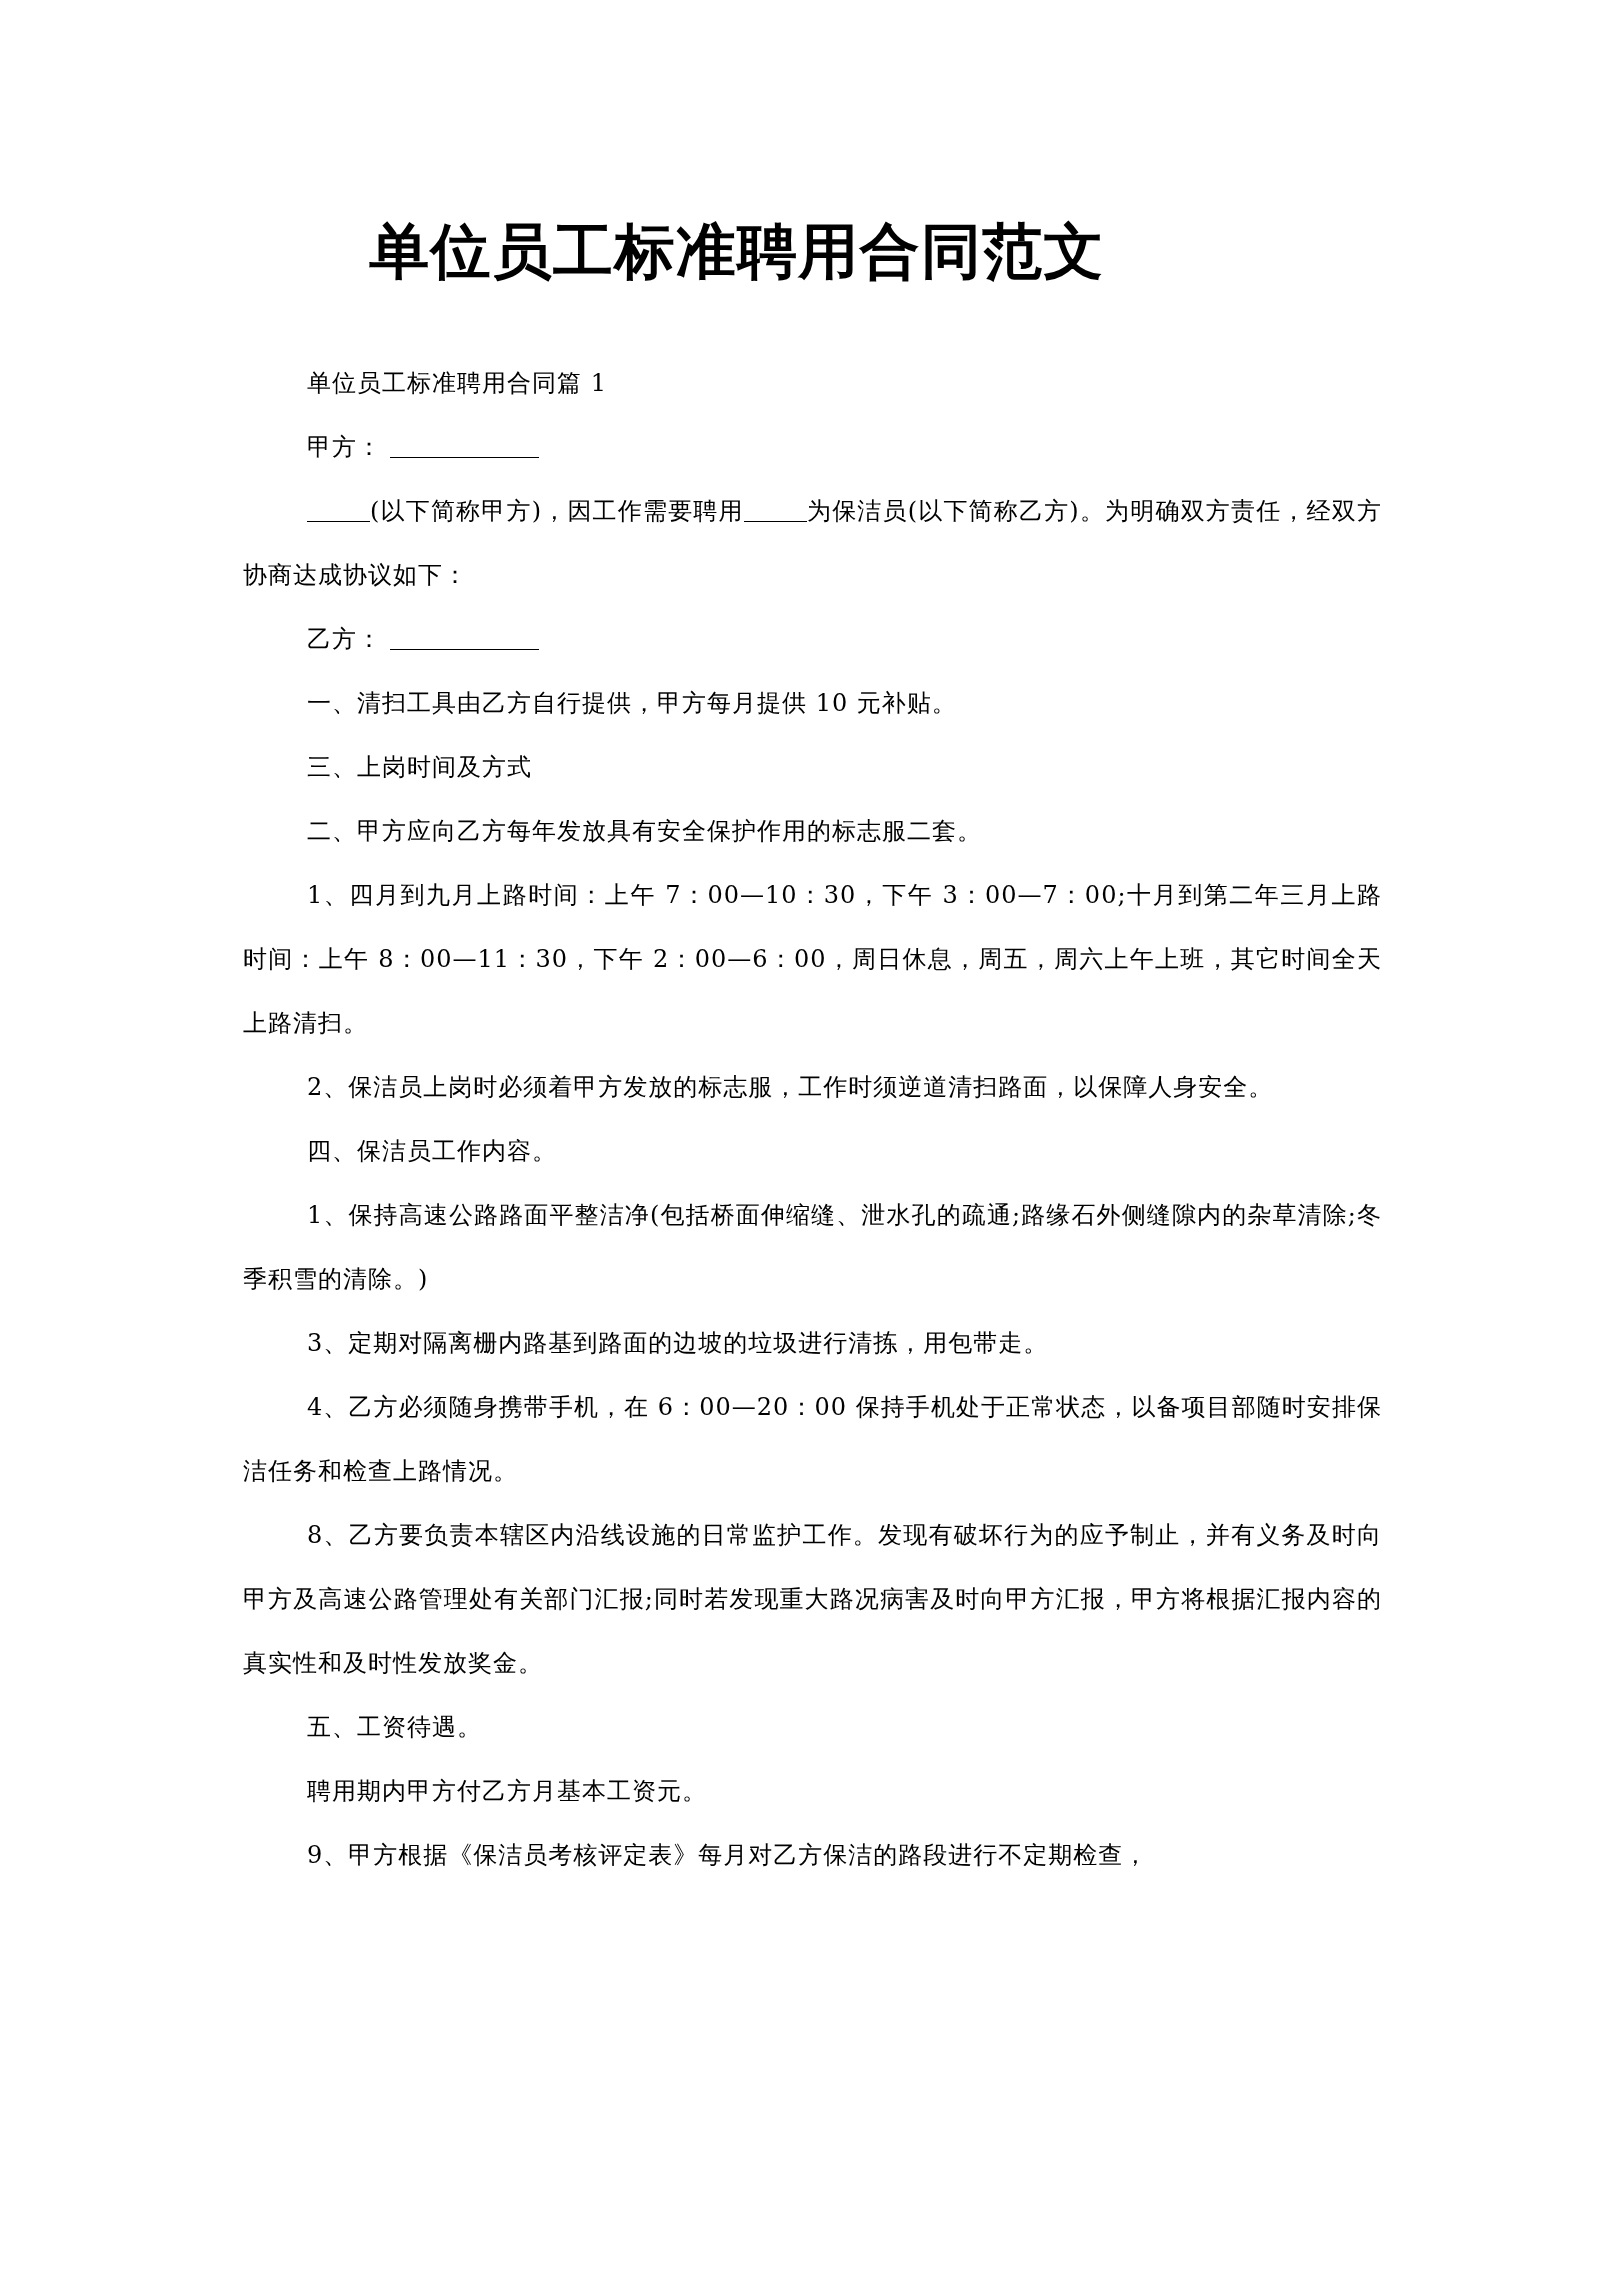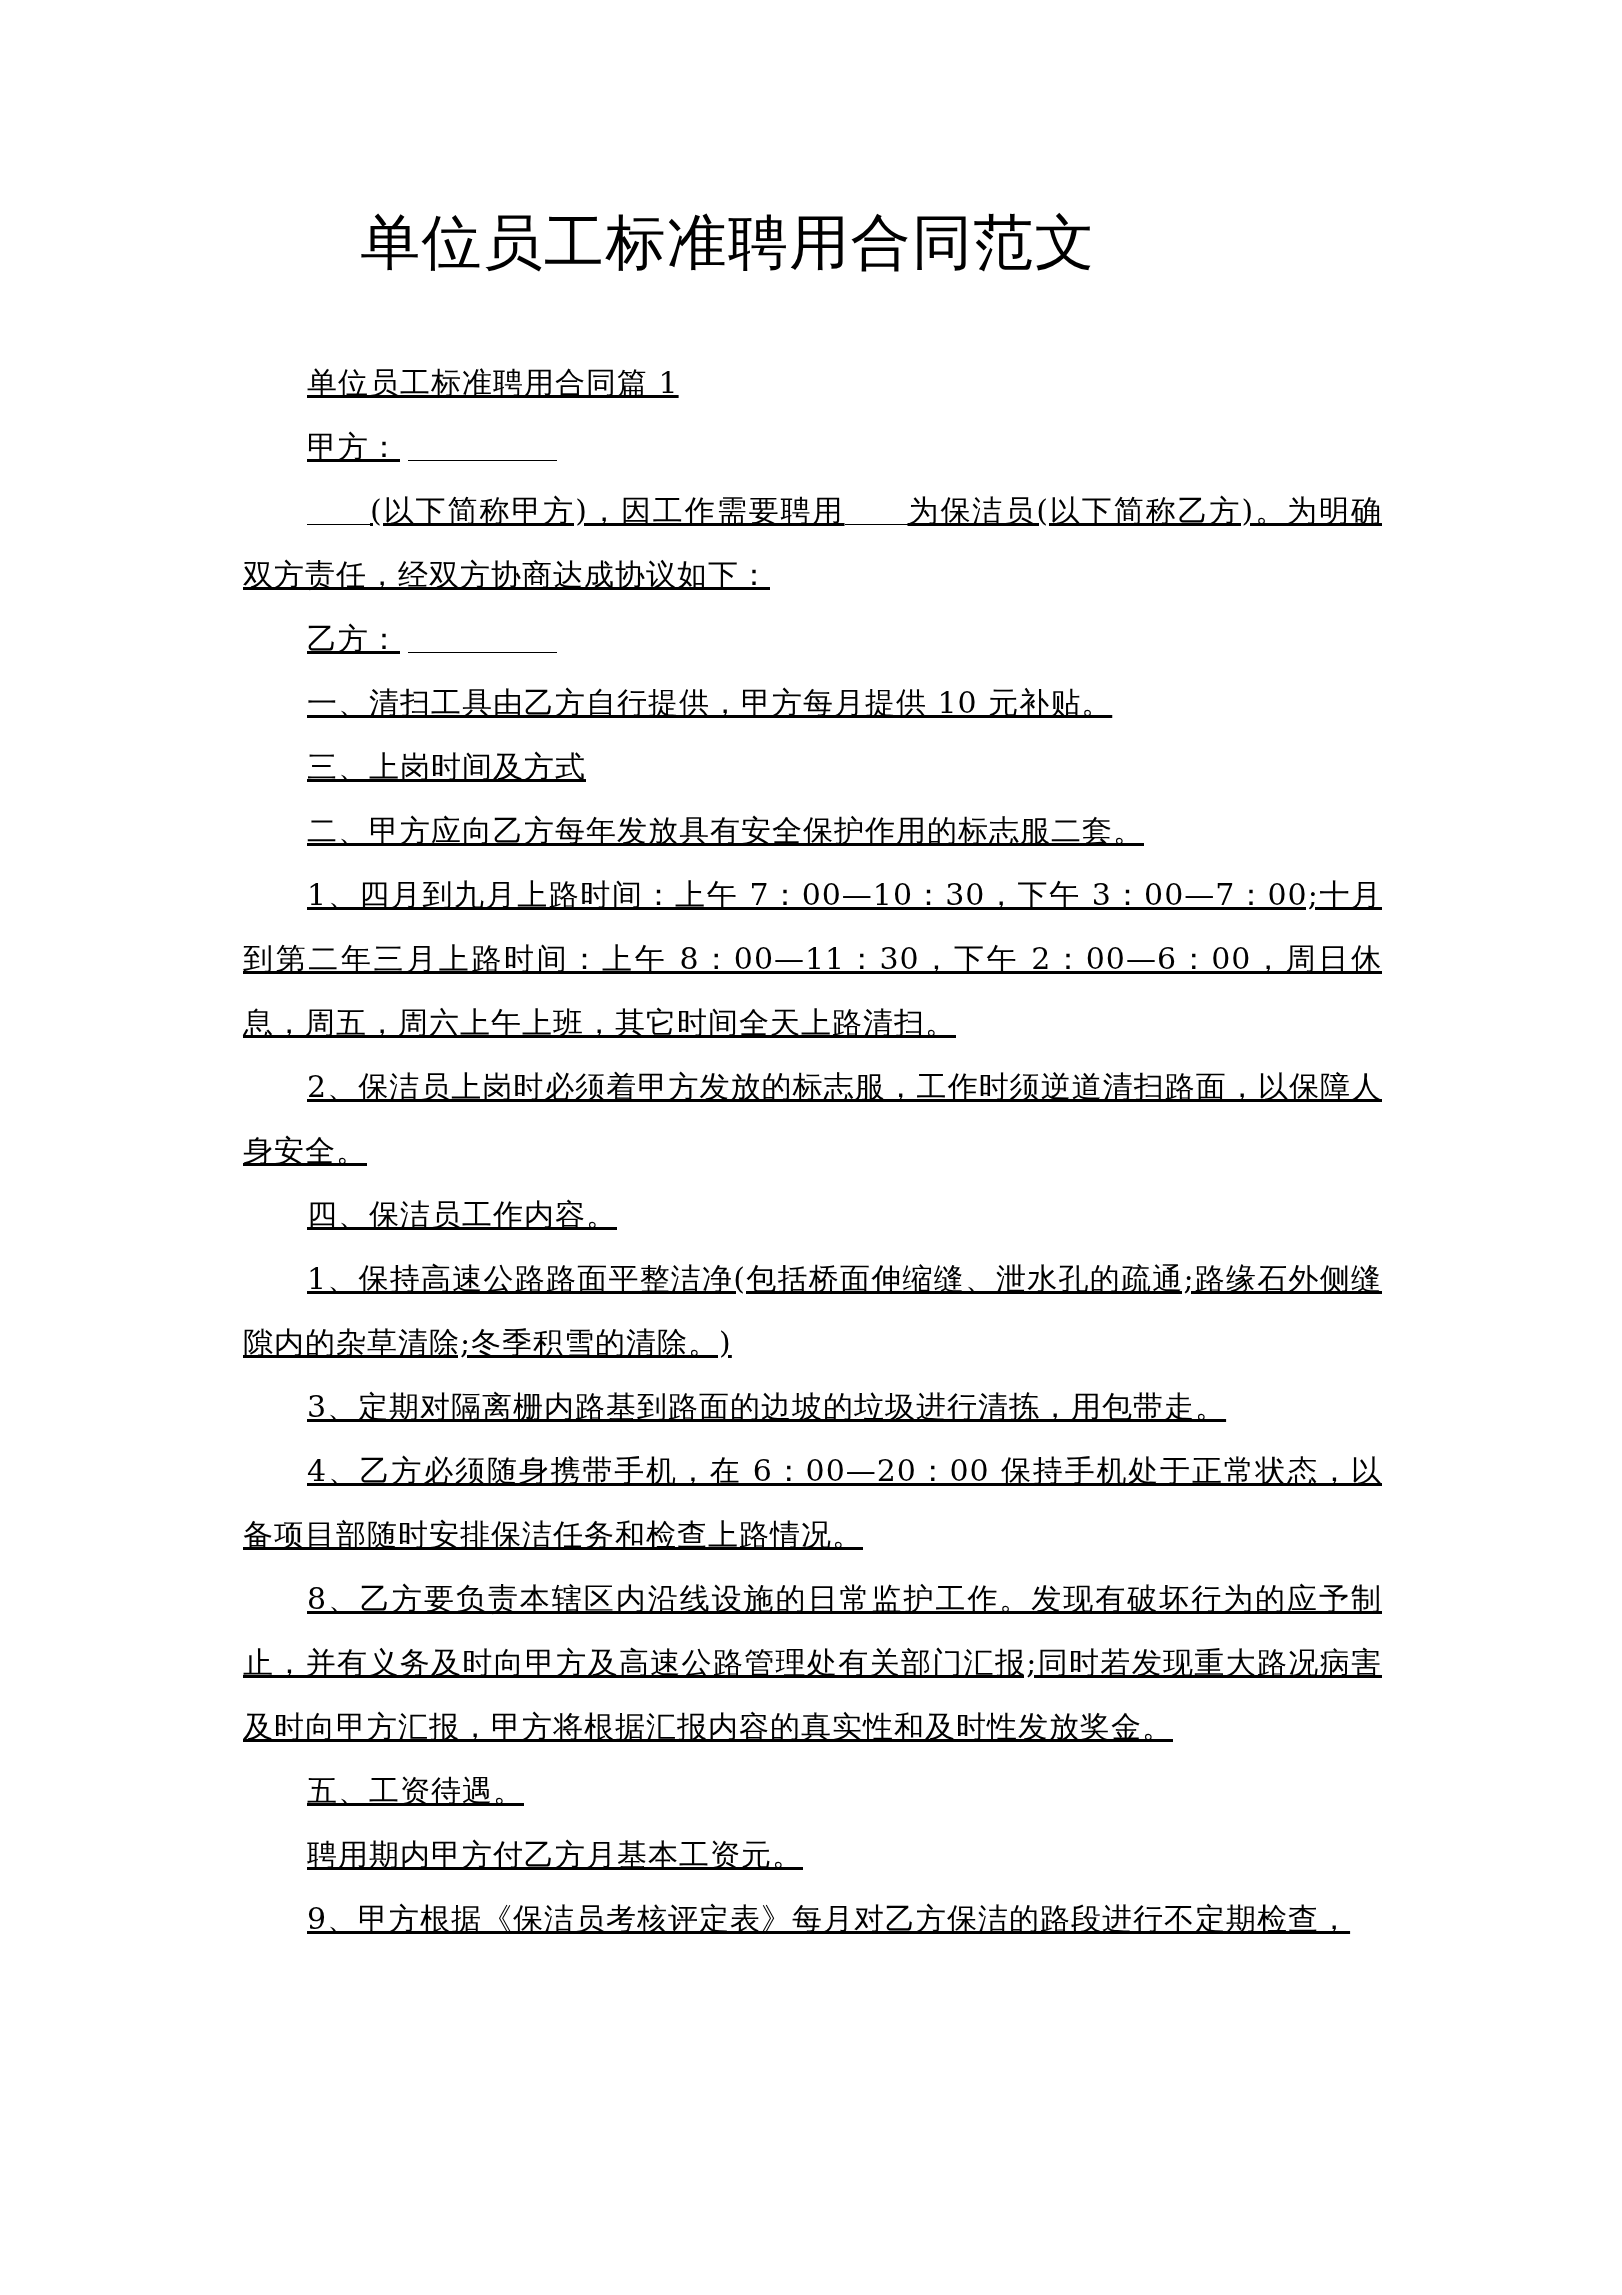--- a/index.html
+++ b/index.html
@@ -25,31 +25,30 @@
   }
   .title {
     position: absolute;
     left: 0;
     top: 196px;
     width: 1442px;
     text-align: center;
     font-size: 60px;
     line-height: 79px;
     letter-spacing: 1.3px;
-    font-weight: normal;
-    margin: 7px;
+    font-weight: bold;
+    margin: 16px;
   }
   .body {
     position: absolute;
     left: 243px;
     top: 351px;
     width: 1139px;
-    font-size: 30px;
+    font-size: 24px;
     line-height: 64px;
-    text-decoration: underline;
   }
   .para {
     margin: 0;
     text-indent: 64px;
     text-align: justify;
     text-align-last: left;
     letter-spacing: 1px;
   }
   .blank {
     display: inline-block;

